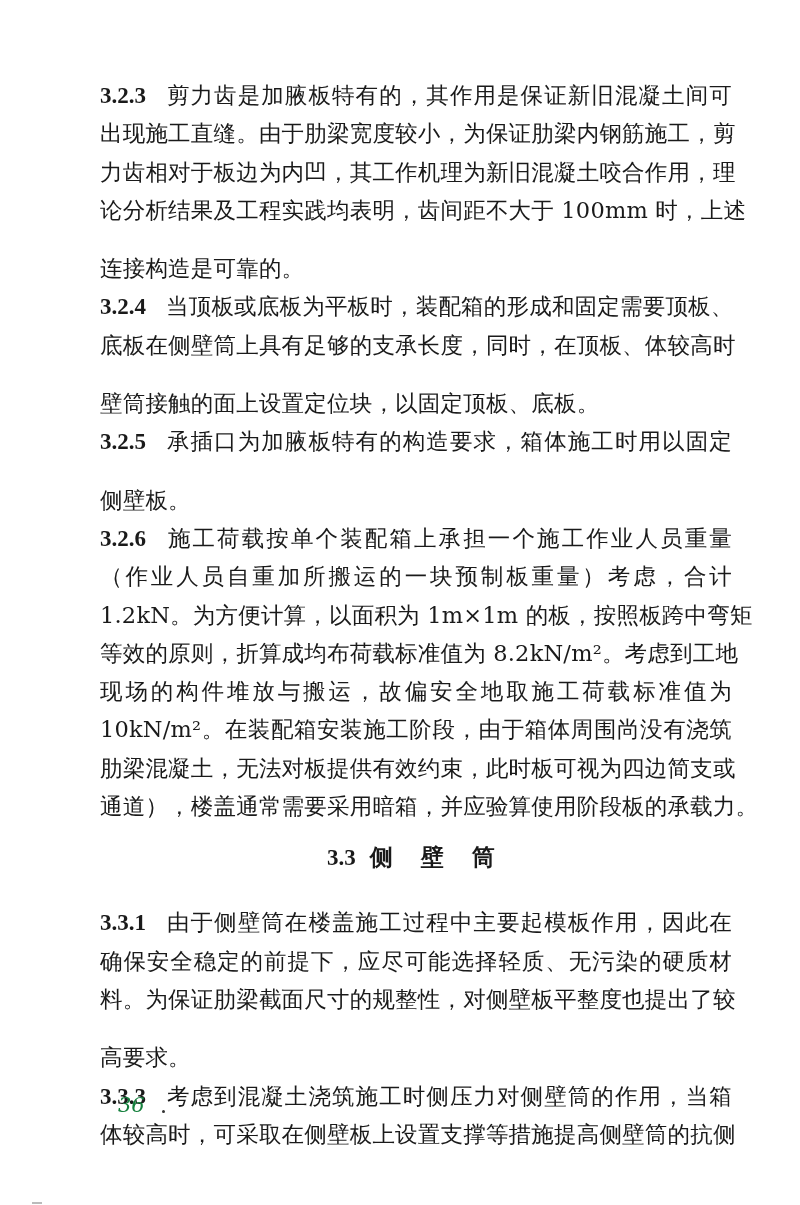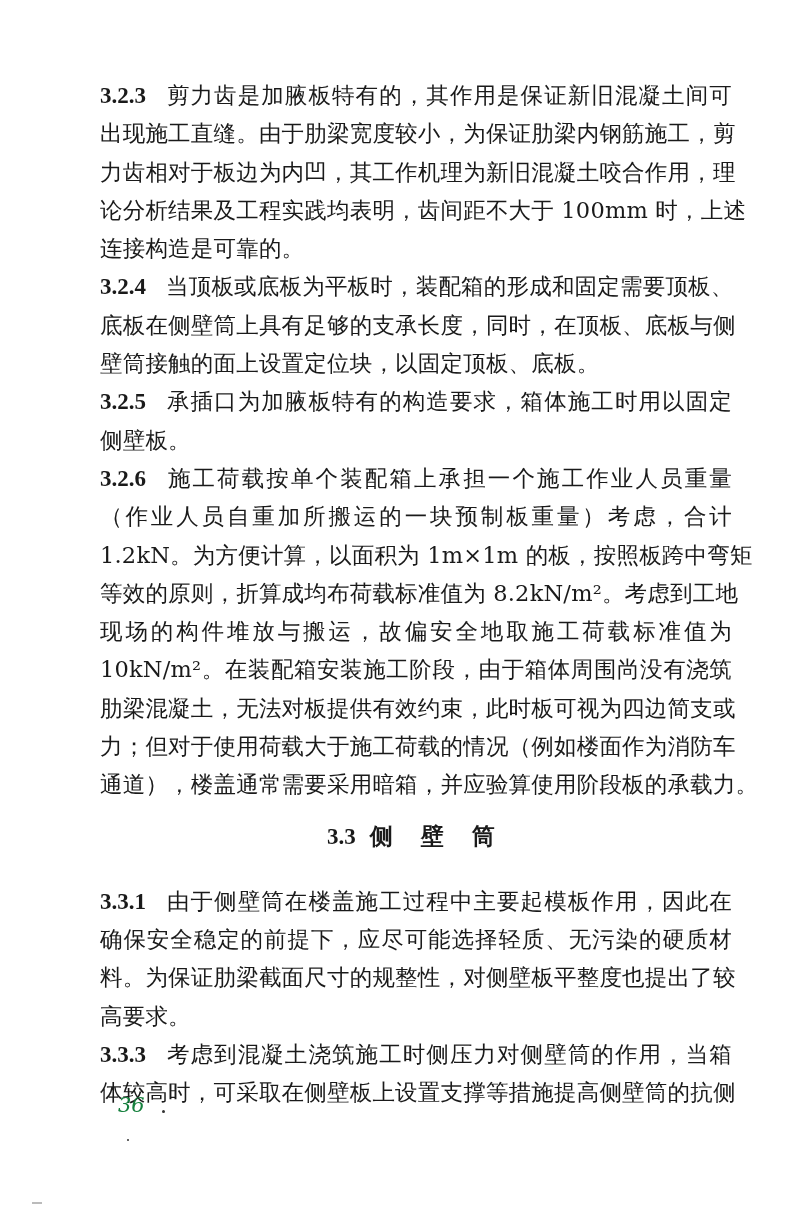--- a/index.html
+++ b/index.html
@@ -25,20 +25,21 @@
       height: 38.3px;
       line-height: 38.3px;
       font-size: 22.5px;
       white-space: nowrap;
       text-align: justify;
       text-align-last: justify;
       letter-spacing: 0.2px;
     }
     .line.last {
       text-align-last: left;
+      margin-top: 20px;
     }
     .num {
       font-family: "Liberation Serif", "DejaVu Serif", serif;
       font-weight: bold;
       font-size: 23px;
       margin-right: 20px;
       letter-spacing: 0;
     }
     .section-title {
       height: 60px;
@@ -88,38 +89,37 @@
   <div>
     <div class="line"><span class="num">3.2.3</span><span>剪力齿是加腋板特有的，其作用是保证新旧混凝土间可</span></div>
     <div class="line">出现施工直缝。由于肋梁宽度较小，为保证肋梁内钢筋施工，剪</div>
     <div class="line">力齿相对于板边为内凹，其工作机理为新旧混凝土咬合作用，理</div>
     <div class="line">论分析结果及工程实践均表明，齿间距不大于 100mm 时，上述</div>
     <div class="line last">连接构造是可靠的。</div>
   </div>
 
   <div>
     <div class="line"><span class="num">3.2.4</span><span>当顶板或底板为平板时，装配箱的形成和固定需要顶板、</span></div>
-    <div class="line">底板在侧壁筒上具有足够的支承长度，同时，在顶板、底板与侧</div>
+    <div class="line">底板在侧壁筒上具有足够的支承长度，同时，在顶板、体较高时</div>
     <div class="line last">壁筒接触的面上设置定位块，以固定顶板、底板。</div>
   </div>
 
   <div>
     <div class="line"><span class="num">3.2.5</span><span>承插口为加腋板特有的构造要求，箱体施工时用以固定</span></div>
     <div class="line last">侧壁板。</div>
   </div>
 
   <div>
     <div class="line"><span class="num">3.2.6</span><span>施工荷载按单个装配箱上承担一个施工作业人员重量</span></div>
     <div class="line">（作业人员自重加所搬运的一块预制板重量）考虑，合计</div>
     <div class="line">1.2kN。为方便计算，以面积为 1m×1m 的板，按照板跨中弯矩</div>
     <div class="line">等效的原则，折算成均布荷载标准值为 8.2kN/m²。考虑到工地</div>
     <div class="line">现场的构件堆放与搬运，故偏安全地取施工荷载标准值为</div>
     <div class="line">10kN/m²。在装配箱安装施工阶段，由于箱体周围尚没有浇筑</div>
     <div class="line">肋梁混凝土，无法对板提供有效约束，此时板可视为四边简支或</div>
-    <div class="line">力；但对于使用荷载大于施工荷载的情况（例如楼面作为消防车</div>
     <div class="line">通道），楼盖通常需要采用暗箱，并应验算使用阶段板的承载力。</div>
   </div>
 
   <div class="section-title"><span class="sec-num">3.3</span><span>侧 壁 筒</span></div>
   <div class="spacer"></div>
 
   <div>
     <div class="line"><span class="num">3.3.1</span><span>由于侧壁筒在楼盖施工过程中主要起模板作用，因此在</span></div>
     <div class="line">确保安全稳定的前提下，应尽可能选择轻质、无污染的硬质材</div>
     <div class="line">料。为保证肋梁截面尺寸的规整性，对侧壁板平整度也提出了较</div>

